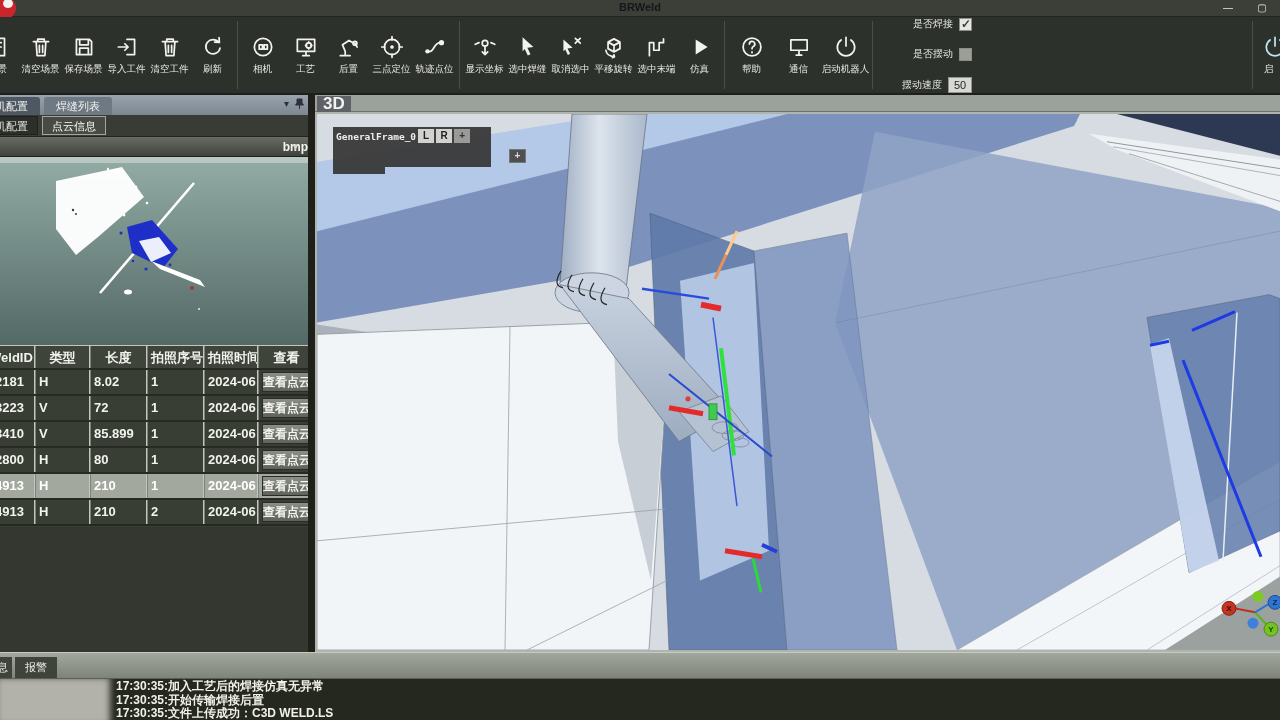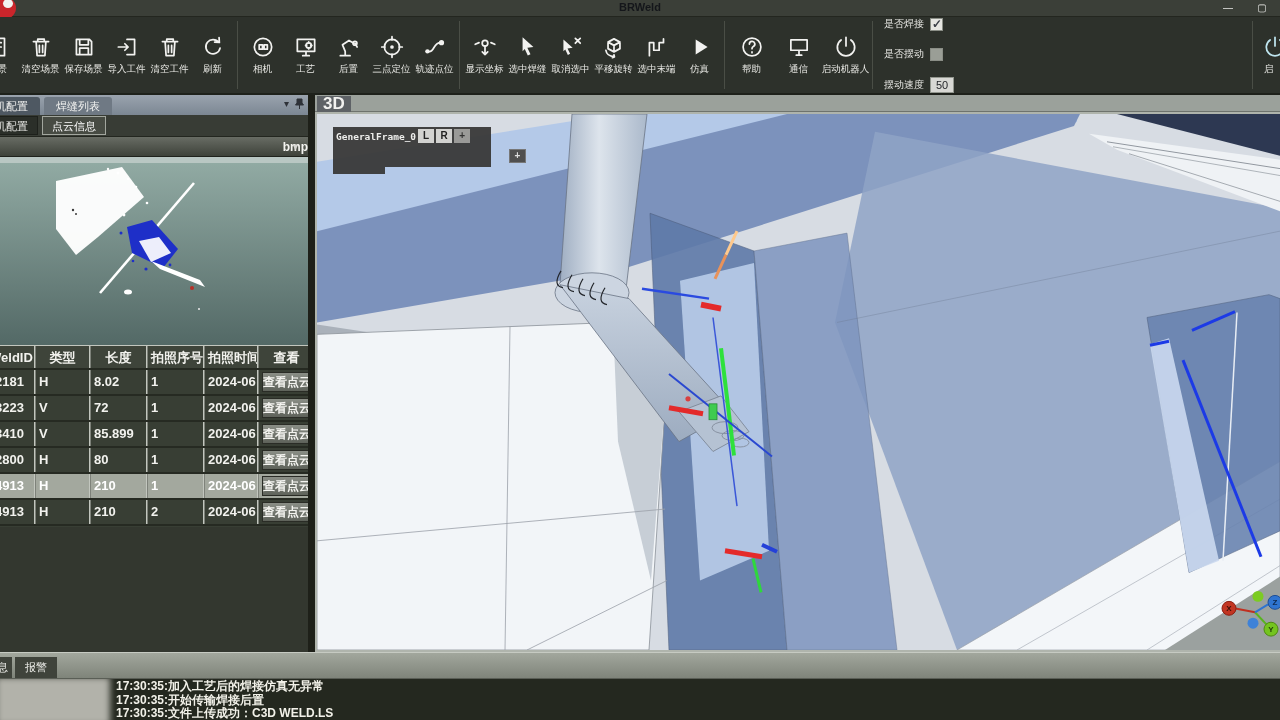--- a/index.html
+++ b/index.html
@@ -17,21 +17,21 @@
   
   #toolbar{position:absolute;left:0;top:17px;width:1280px;height:78px;background:#2D312B;display:flex;align-items:stretch;overflow:hidden;border-bottom:2px solid #1E211B;}
   .tgroup{display:flex;align-items:stretch;}
   .tsep{width:1px;background:#4A4E46;margin:4px 3px;}
   .tbtn{width:43px;display:flex;flex-direction:column;align-items:center;justify-content:center;gap:3px;color:#EDEDEa;cursor:default;}
   .tbtn.w48{width:47px;}
   .tbtn .lbl{font-size:9.5px;white-space:nowrap;color:#EAEAE6;}
   .ic{width:26px;height:26px;stroke:#F2F2F0;fill:none;stroke-width:1.6;stroke-linecap:round;stroke-linejoin:round;}
   .fi{fill:#F2F2F0;stroke:none;}
   .clipfirst{margin-left:-24px;}
-  #opts{display:flex;flex-direction:column;justify-content:center;gap:16px;padding:0 8px;min-width:104px;}
+  #opts{display:flex;flex-direction:column;justify-content:center;gap:16px;padding:0 8px;min-width:104px;align-items:flex-end;}
   .optrow{display:flex;align-items:center;gap:6px;height:16px;}
   .optlbl{font-size:10px;color:#E8E8E4;white-space:nowrap;}
   .cbx{width:13px;height:13px;background:#E6E6E2;border:1px solid #8A8E86;position:relative;}
   .cbx.off{background:#9A9E96;}
   .cbx.checked:after{content:"\2713";position:absolute;left:1px;top:-2px;font-size:12px;font-weight:bold;color:#3A3E46;}
   .spd{width:24px;height:16px;background:#D8D8D4;border:1px solid #93978F;color:#24262A;font-size:11px;text-align:center;line-height:15px;}
   #tspacer{flex:1;}
   #clipbtn{width:24px;overflow:hidden;display:flex;flex-direction:column;align-items:flex-start;justify-content:center;gap:3px;color:#EAEAE6;}
   #clipbtn .lbl{font-size:9.5px;margin-left:8px;}
   #clipbtn .ic{margin-left:6px;stroke:#BFE6F0;}

